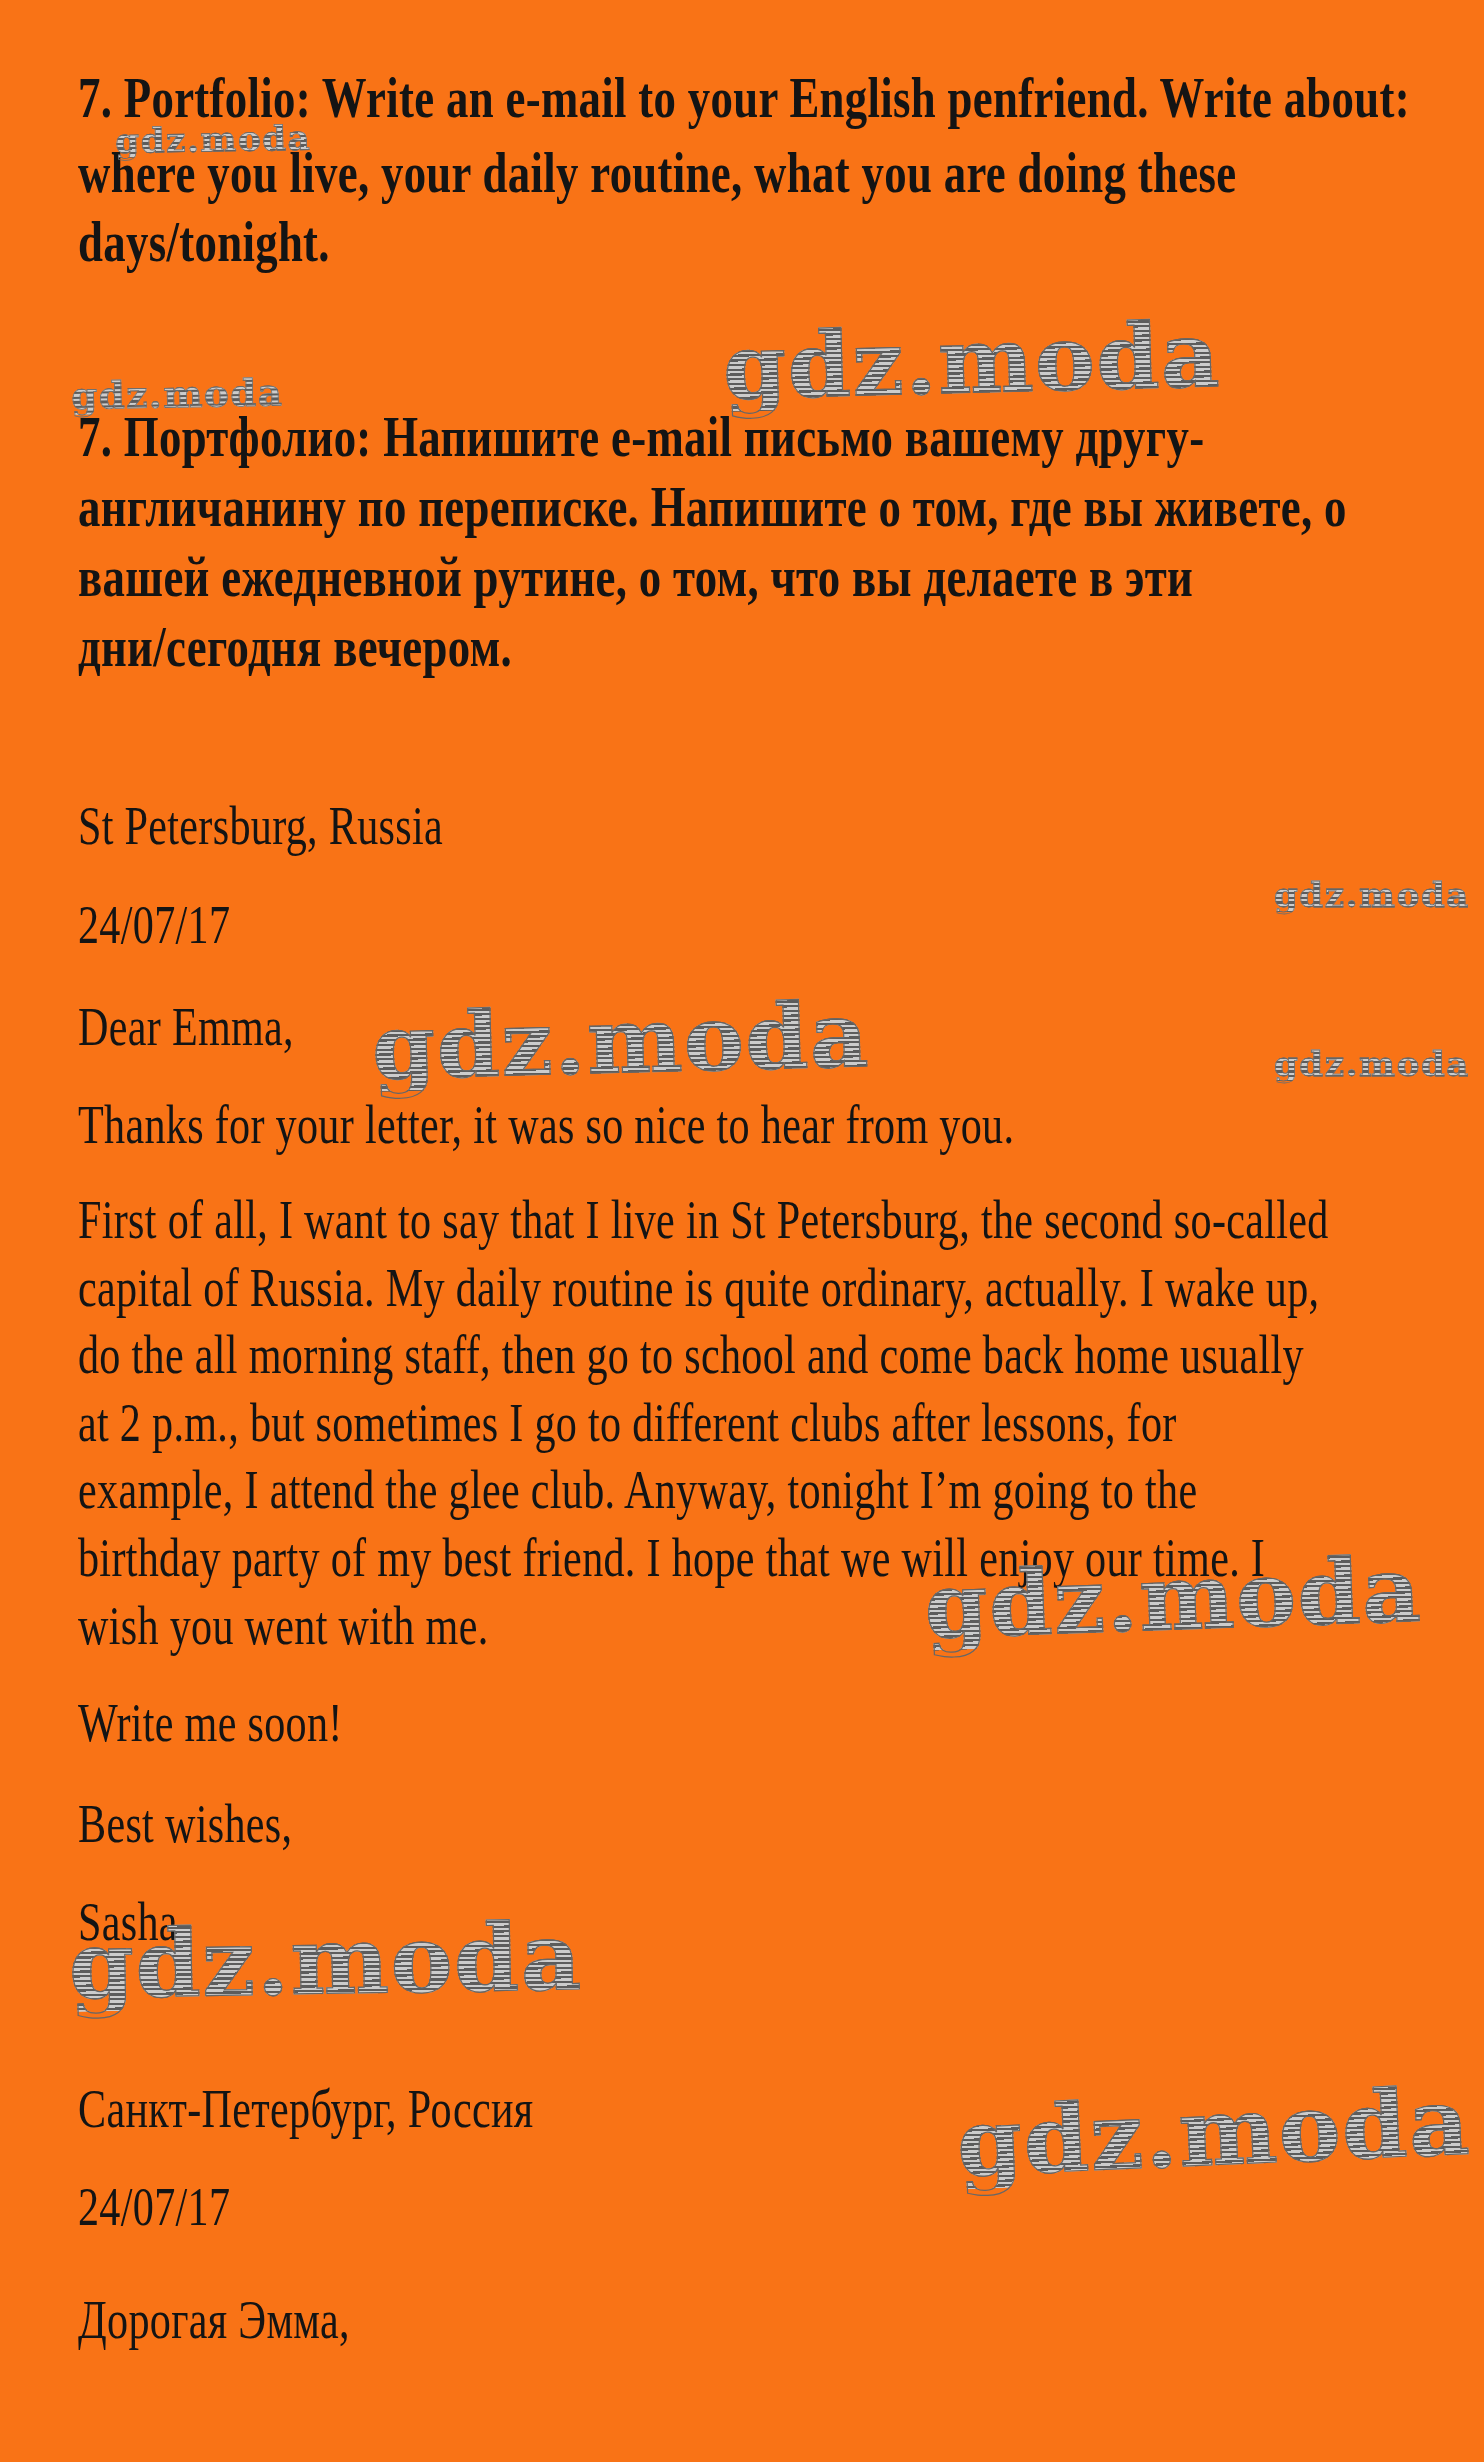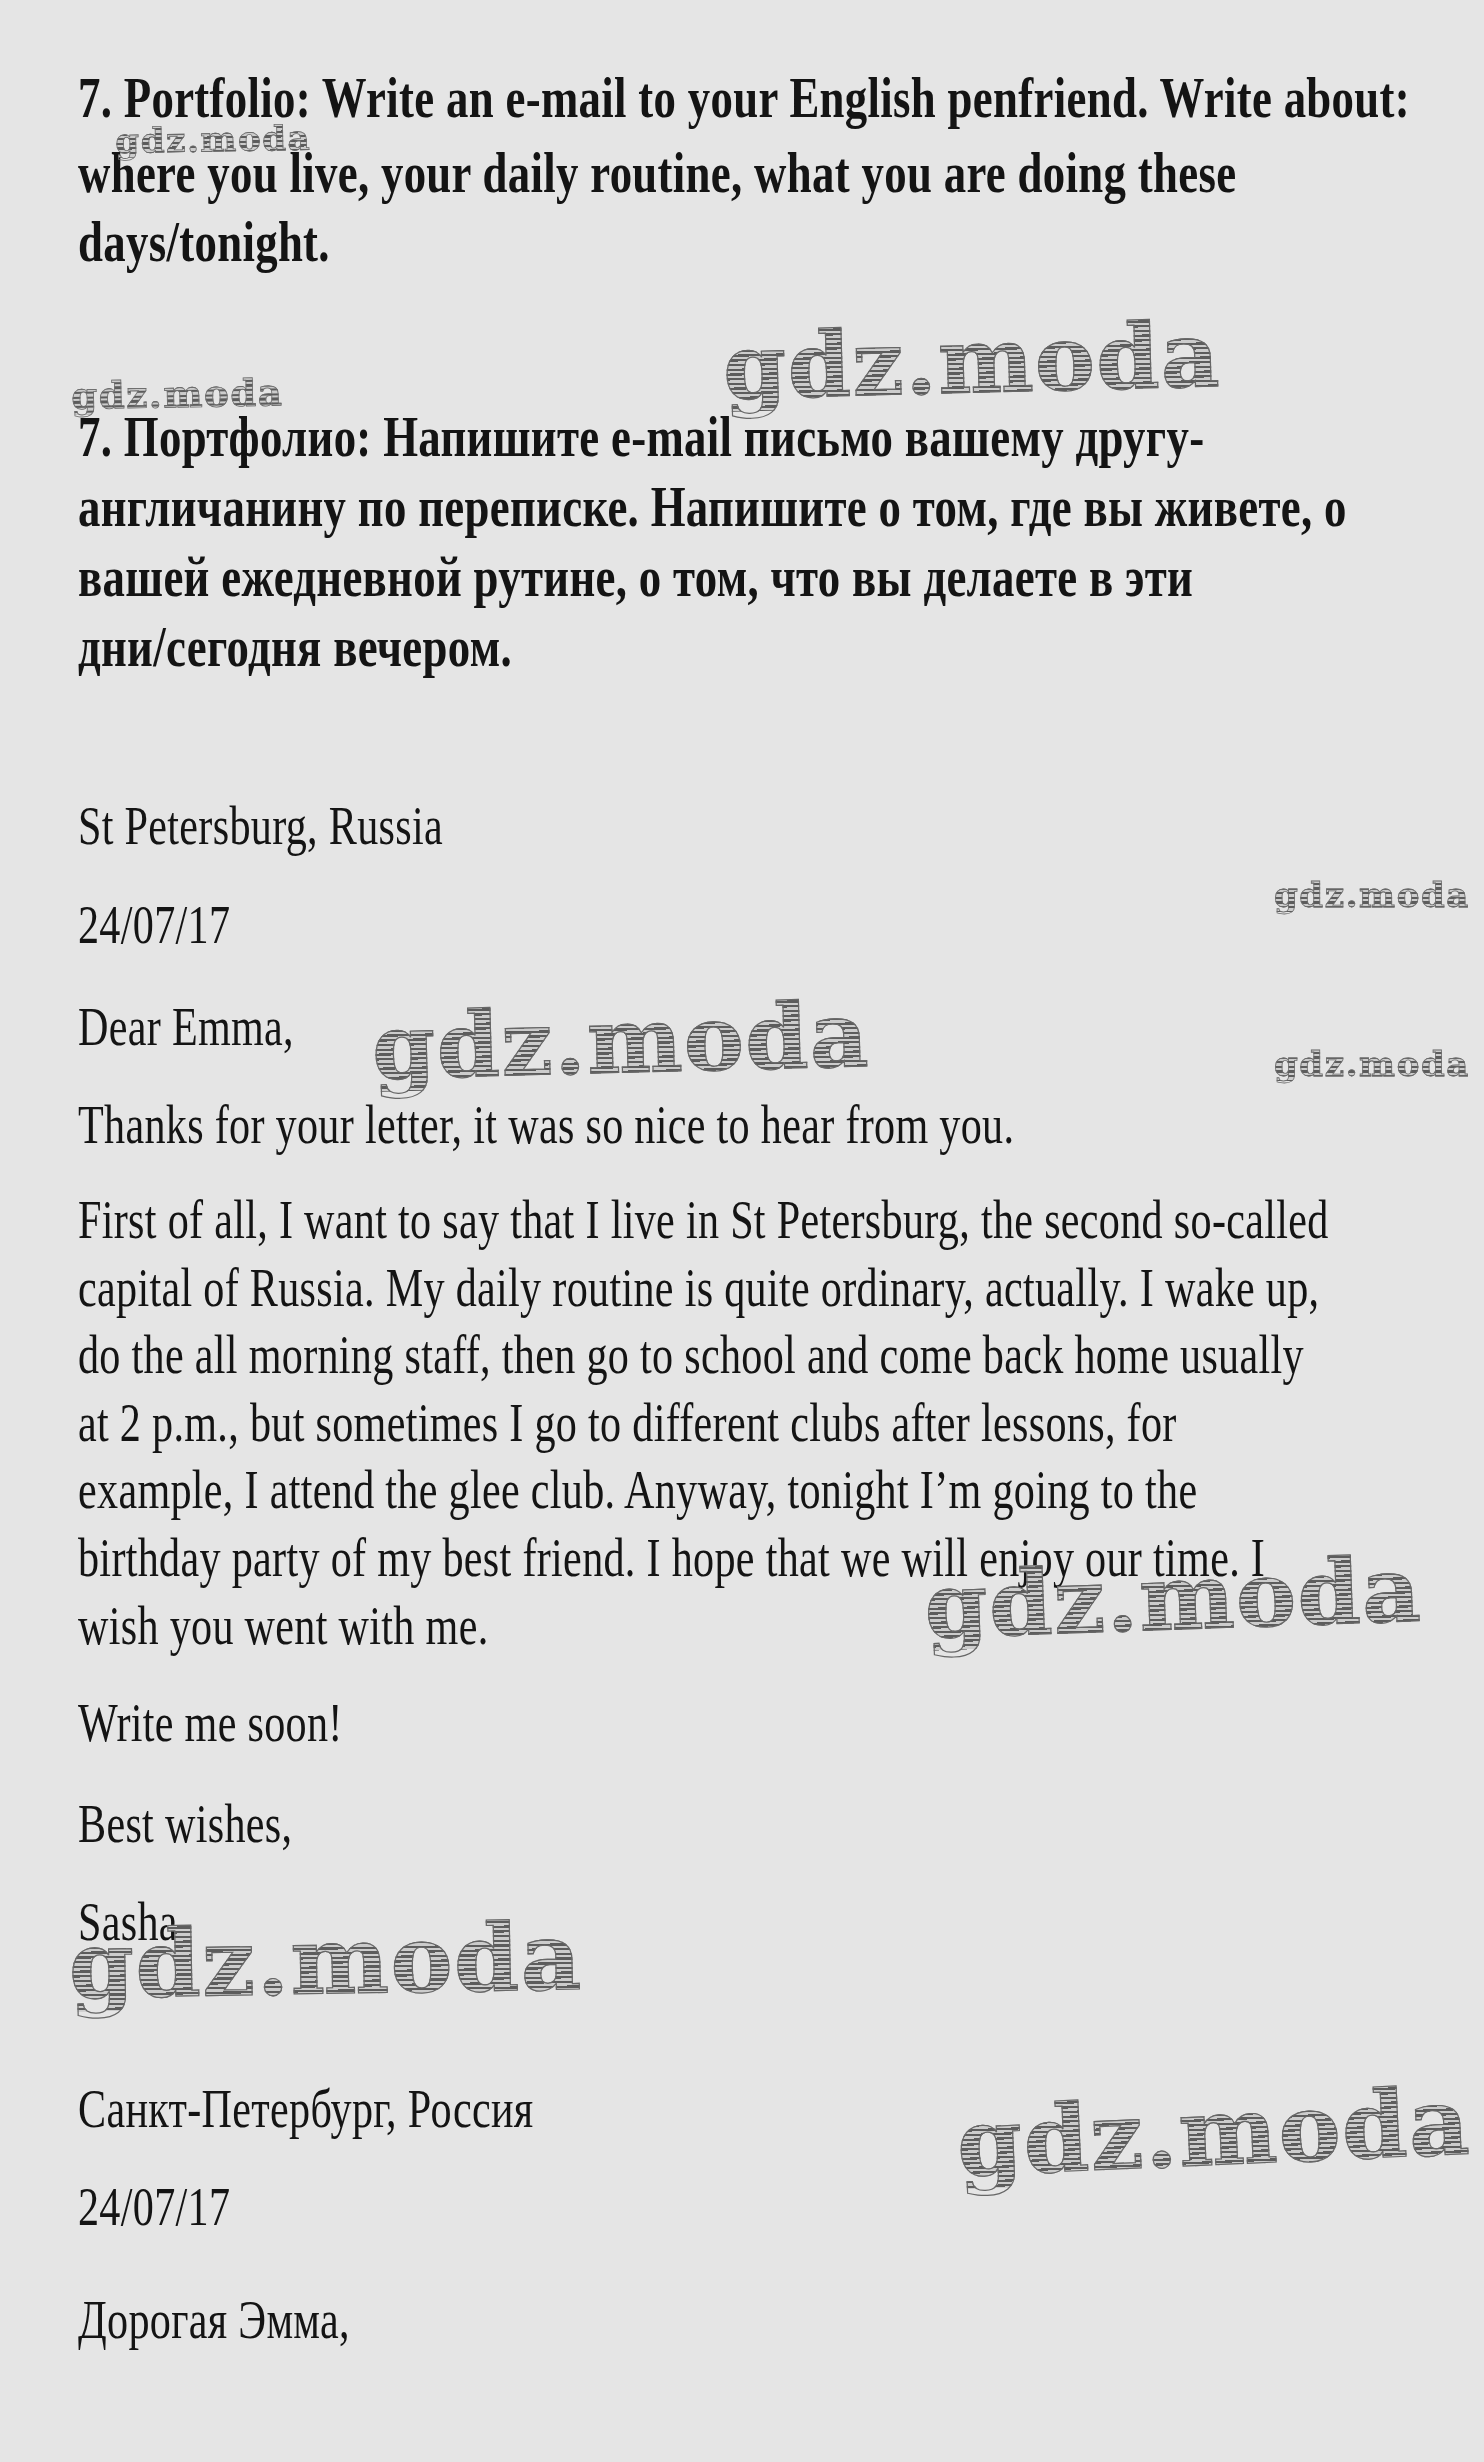--- a/index.html
+++ b/index.html
@@ -4,21 +4,21 @@
 <style>
   html, body {
     margin: 0;
     padding: 0;
     background: #ffffff;
   }
   .page {
     position: relative;
     width: 1484px;
     height: 2462px;
-    background: #e5e5e5;
+    background: #f97316;
     overflow: hidden;
     font-family: "Liberation Serif", "DejaVu Serif", serif;
     color: #141414;
   }
   .line {
     position: absolute;
     left: 78px;
     white-space: nowrap;
     line-height: 1;
     transform-origin: left top;

